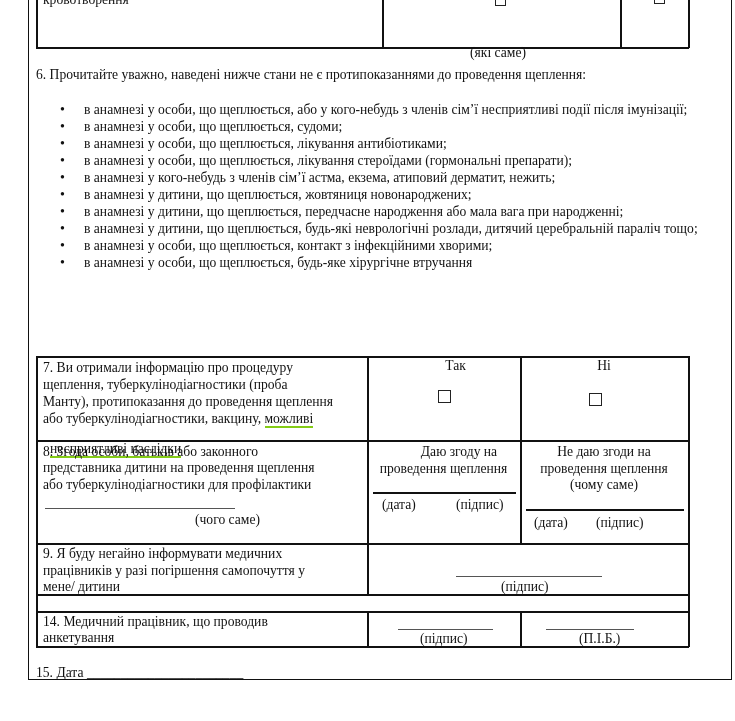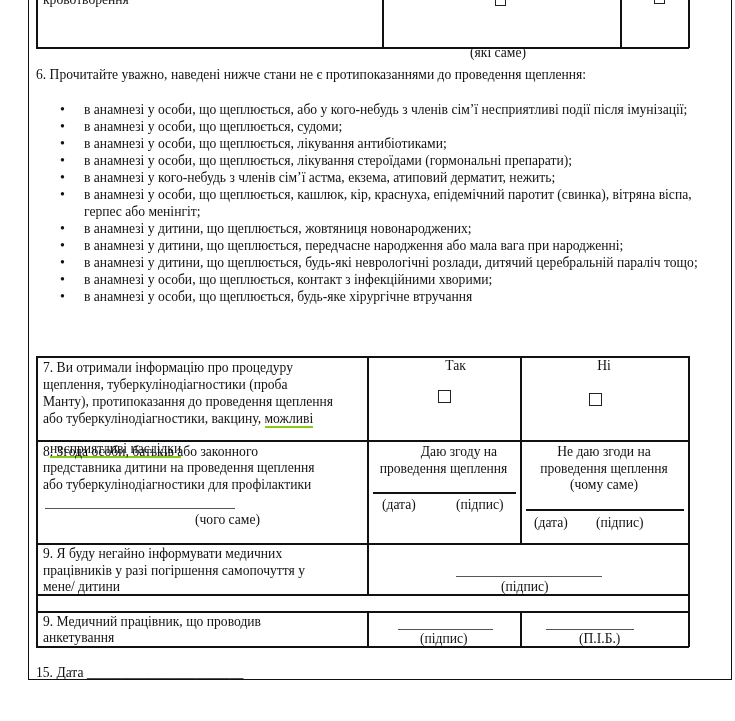--- a/index.html
+++ b/index.html
@@ -35,21 +35,20 @@
   <div class="txt" style="left:470px;top:24px;margin-top:20px;">(які саме)</div>
 </div>
 
 <div class="txt" style="left:36px;top:66px;">6. Прочитайте уважно, наведені нижче стани не є протипоказаннями до проведення щеплення:</div>
 <ul class="bullet-list" id="s6list">
     <li>в анамнезі у особи, що щеплюється, або у кого-небудь з членів сім’ї несприятливі події після імунізації;</li>
     <li>в анамнезі у особи, що щеплюється, судоми;</li>
     <li>в анамнезі у особи, що щеплюється, лікування антибіотиками;</li>
     <li>в анамнезі у особи, що щеплюється, лікування стероїдами (гормональні препарати);</li>
     <li>в анамнезі у кого-небудь з членів сім’ї астма, екзема, атиповий дерматит, нежить;</li>
-    <li>в анамнезі у особи, що щеплюється, кашлюк, кір, краснуха, епідемічний паротит (свинка), вітряна віспа, герпес або менінгіт;</li>
     <li>в анамнезі у дитини, що щеплюється, жовтяниця новонароджених;</li>
     <li>в анамнезі у дитини, що щеплюється, передчасне народження або мала вага при народженні;</li>
     <li>в анамнезі у дитини, що щеплюється, будь-які неврологічні розлади, дитячий церебральній параліч тощо;</li>
     <li>в анамнезі у особи, що щеплюється,  контакт з інфекційними хворими;</li>
     <li>в анамнезі у особи, що щеплюється, будь-яке хірургічне втручання</li>
   </ul>
 
 <div>
 
   <div class="line" style="left:36px;top:356px;width:653px;height:1.5px;"></div>
@@ -106,21 +105,21 @@
 
 <div>
   <div class="txt" style="left:43px;top:545px;">9. Я буду негайно інформувати медичних</div>
   <div class="txt" style="left:43px;top:562px;">працівників у разі погіршення  самопочуття у</div>
   <div class="txt" style="left:43px;top:578px;">мене/ дитини</div>
   <div class="sigline" style="left:456px;top:576px;width:146px;"></div>
   <div class="txt" style="left:501px;top:578px;">(підпис)</div>
 </div>
 
 <div>
-  <div class="txt" style="left:43px;top:613px;">9. Медичний працівник, що проводив</div>
+  <div class="txt" style="left:43px;top:613px;">14. Медичний працівник, що проводив</div>
   <div class="txt" style="left:43px;top:629px;">анкетування</div>
   <div class="sigline" style="left:398px;top:629px;width:95px;"></div>
   <div class="txt" style="left:420px;top:630px;">(підпис)</div>
   <div class="sigline" style="left:546px;top:629px;width:88px;"></div>
   <div class="txt" style="left:579px;top:630px;">(П.І.Б.)</div>
 </div>
 
 <div class="txt" style="left:36px;top:664px;">
   <span>15. Дата</span>
   <span>_______________________</span>

